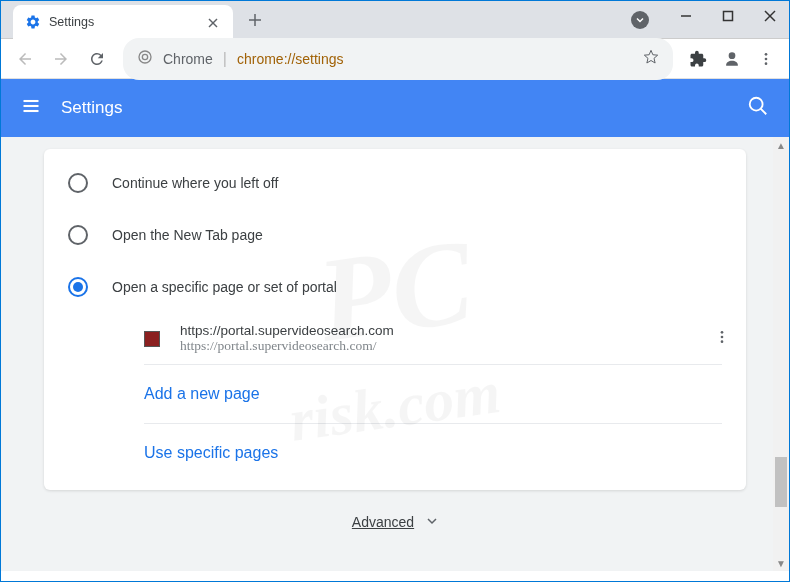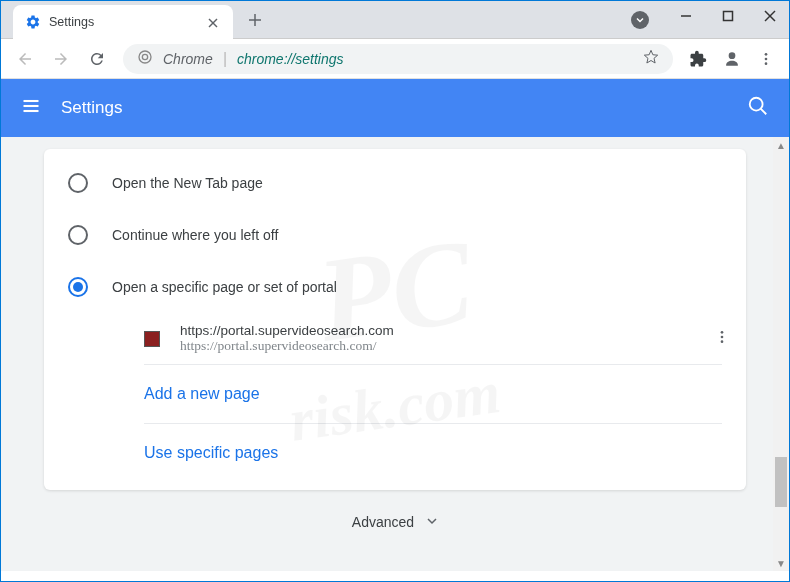--- a/index.html
+++ b/index.html
@@ -14,25 +14,25 @@
 .tab-title { font-size: 12.5px; color: #3c4043; flex: 1; }
 .tab-close { width: 14px; height: 14px; color: #5f6368; }
 .newtab { margin-left: 10px; color: #5f6368; width: 24px; height: 24px; display: flex; align-items: center; justify-content: center; }
 .tabs-right { margin-left: auto; margin-right: 140px; }
 .tabs-caret { width: 18px; height: 18px; border-radius: 50%; background: #5f6368; display: flex; align-items: center; justify-content: center; }
 
 
 .addr-row { display: flex; align-items: center; height: 40px; padding: 0 8px; background: #fff; border-bottom: 1px solid #e0e0e0; gap: 4px; }
 .nav-btn { width: 32px; height: 32px; display: flex; align-items: center; justify-content: center; color: #bbb; border-radius: 50%; }
 .nav-btn.active { color: #5f6368; }
-.omnibox { flex: 1; display: flex; align-items: center; background: #f1f3f4; border-radius: 16px; height: 30px; padding: 0 14px; gap: 10px; margin: 0 6px; font-style: italic; }
+.omnibox { flex: 1; display: flex; align-items: center; background: #f1f3f4; border-radius: 16px; height: 42px; padding: 0 14px; gap: 10px; margin: 0 6px; }
 .omni-icon { color: #888; }
 .omni-prefix { color: #5f6368; font-size: 14px; }
 .omni-sep { color: #bbb; }
-.omni-url { color: #0f766e; font-size: 14px; }
+.omni-url { color: #a16207; font-size: 14px; }
 .omni-star { margin-left: auto; color: #5f6368; }
 .tool-btn { width: 30px; height: 30px; display: flex; align-items: center; justify-content: center; color: #5f6368; }
 
 
 .blue-header { background: #4285f4; height: 58px; display: flex; align-items: center; padding: 0 20px; color: #fff; }
 .burger { width: 20px; }
 .hdr-title { font-size: 17px; margin-left: 20px; }
 .hdr-search { margin-left: auto; }
 
 
@@ -52,21 +52,21 @@
 .favicon { width: 16px; height: 16px; background: #8b2020; border: 1px solid #555; flex-shrink: 0; }
 .page-text { flex: 1; }
 .page-title { font-size: 13.5px; color: #3c4043; }
 .page-url { font-size: 13.5px; color: #80868b; font-family: Liberation Serif, serif; }
 .more-icon { color: #5f6368; }
 
 .sep { height: 1px; background: #e8eaed; margin: 0 24px 0 100px; }
 .action-row { padding: 20px 24px 20px 100px; }
 .action-link { color: #1a73e8; font-size: 16px; }
 
-.advanced-row { display: flex; align-items: center; justify-content: center; padding: 24px 0; gap: 12px; color: #3c4043; font-size: 14px; }
+.advanced-row { display: flex; align-items: center; justify-content: center; padding: 24px 0; gap: 12px; color: #3c4043; font-size: 14px; text-decoration: underline; }
 
 
 .watermark { position: absolute; top: 50%; left: 50%; transform: translate(-50%, -50%) rotate(-8deg); font-size: 120px; font-weight: bold; color: rgba(0,0,0,0.04); font-style: italic; pointer-events: none; z-index: 100; white-space: nowrap; font-family: Georgia, serif; }
 .watermark2 { position: absolute; top: 70%; left: 50%; transform: translate(-50%, -50%) rotate(-8deg); font-size: 60px; font-weight: bold; color: rgba(0,0,0,0.04); font-style: italic; pointer-events: none; z-index: 100; white-space: nowrap; font-family: Georgia, serif; }
 </style>
 </head>
 <body>
 
 <div class="window-controls">
   <div class="win-btn">
@@ -175,25 +175,25 @@
   <span class="hdr-search"><svg width="22" height="22" viewBox="0 0 24 24">
         <circle cx="10" cy="10" r="7" fill="none" stroke="#fff" stroke-width="2"></circle>
         <line x1="15" y1="15" x2="21" y2="21" stroke="#fff" stroke-width="2"></line>
       </svg></span>
 </div>
 
 <div class="content-wrap">
   <div class="card">
     <div class="radio-row">
       <div class="radio"></div>
-      <span class="radio-label">Open the New Tab page</span>
+      <span class="radio-label">Continue where you left off</span>
     </div>
     <div class="radio-row">
       <div class="radio"></div>
-      <span class="radio-label">Continue where you left off</span>
+      <span class="radio-label">Open the New Tab page</span>
     </div>
     <div class="radio-row">
       <div class="radio checked"></div>
       <span class="radio-label">Open a specific page or set of portal</span>
     </div>
     <div class="page-entry">
       <div class="favicon"></div>
       <div class="page-text">
         <div class="page-title">https://portal.supervideosearch.com</div>
         <div class="page-url">https://portal.supervideosearch.com/</div>

